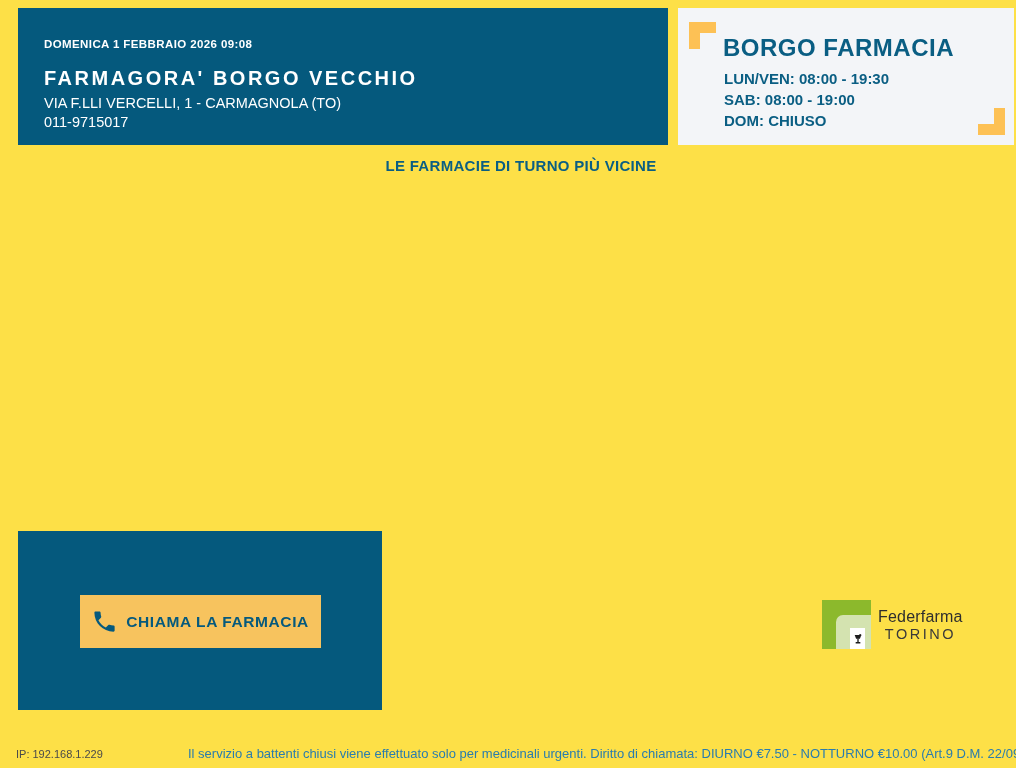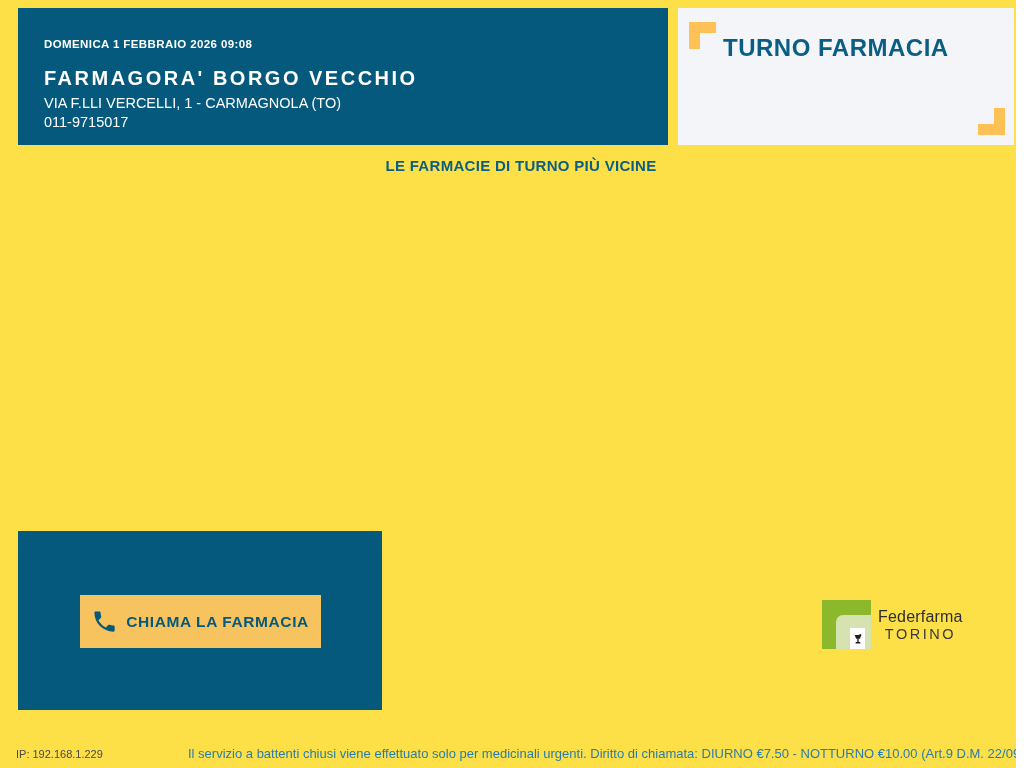--- a/index.html
+++ b/index.html
@@ -192,21 +192,26 @@
   <div class="header-box">
     <div class="header-date">DOMENICA 1 FEBBRAIO 2026 09:08</div>
     <div class="header-title">FARMAGORA' BORGO VECCHIO</div>
     <div class="header-address">VIA F.LLI VERCELLI, 1 - CARMAGNOLA (TO)</div>
     <div class="header-phone">011-9715017</div>
   </div>
 
   <div class="hours-box">
     <div class="corner corner-tl"></div>
     <div class="corner corner-br"></div>
-    <div class="hours-title">TURNO FARMACIA</div>
+    <div class="hours-title">BORGO FARMACIA</div>
+    <div class="hours-lines">
+      <div class="hours-line">LUN/VEN: 08:00 - 19:30</div>
+      <div class="hours-line">SAB: 08:00 - 19:00</div>
+      <div class="hours-line">DOM: CHIUSO</div>
+    </div>
   </div>
 
   <div class="section-title">LE FARMACIE DI TURNO PIÙ VICINE</div>
 
   <div class="call-box">
     <button class="call-button">
       <svg width="27" height="27" viewBox="0 0 24 24">
         <path fill="#05597d" d="M6.62 10.79c1.44 2.83 3.76 5.14 6.59 6.59l2.2-2.2c.27-.27.67-.36 1.02-.24 1.12.37 2.33.57 3.57.57.55 0 1 .45 1 1V20c0 .55-.45 1-1 1-9.39 0-17-7.61-17-17 0-.55.45-1 1-1h3.5c.55 0 1 .45 1 1 0 1.25.2 2.45.57 3.57.11.35.03.74-.25 1.02l-2.2 2.2z"></path>
       </svg>
       <span class="call-button-label">CHIAMA LA FARMACIA</span>

